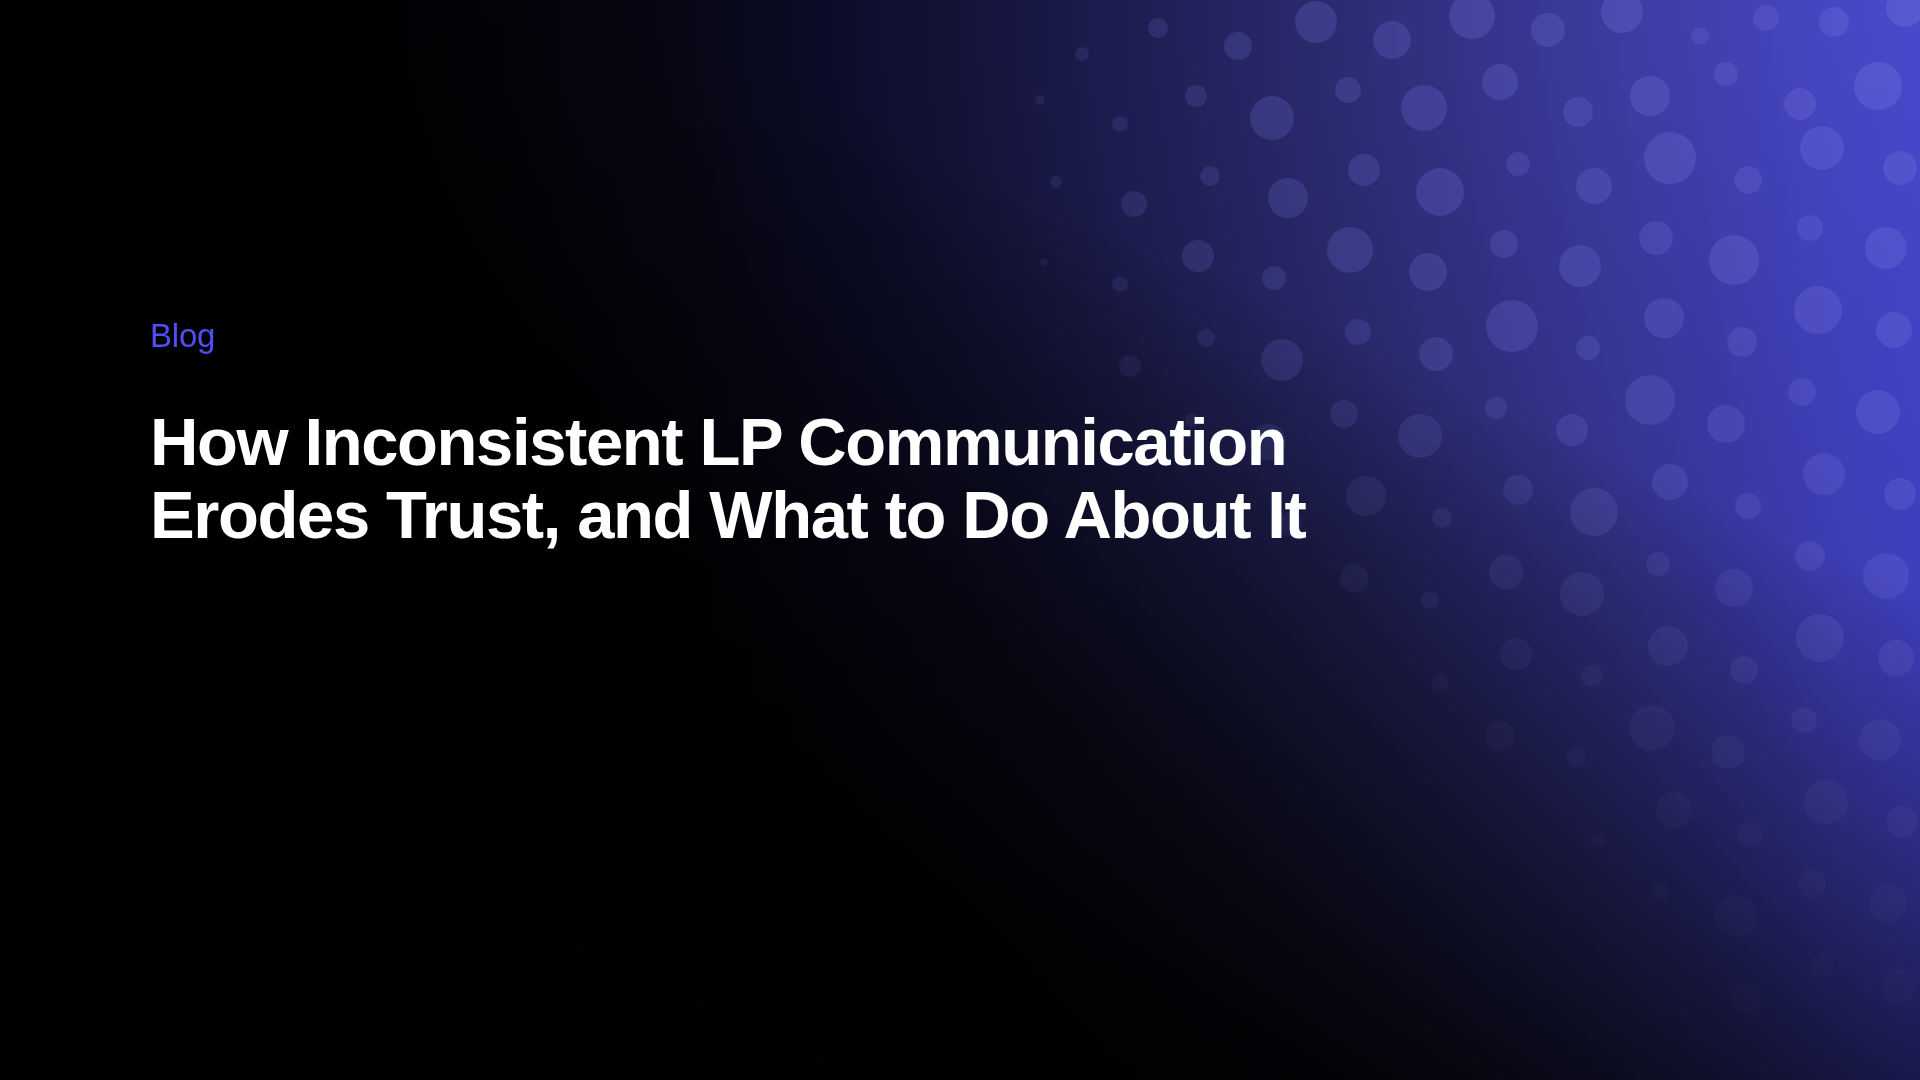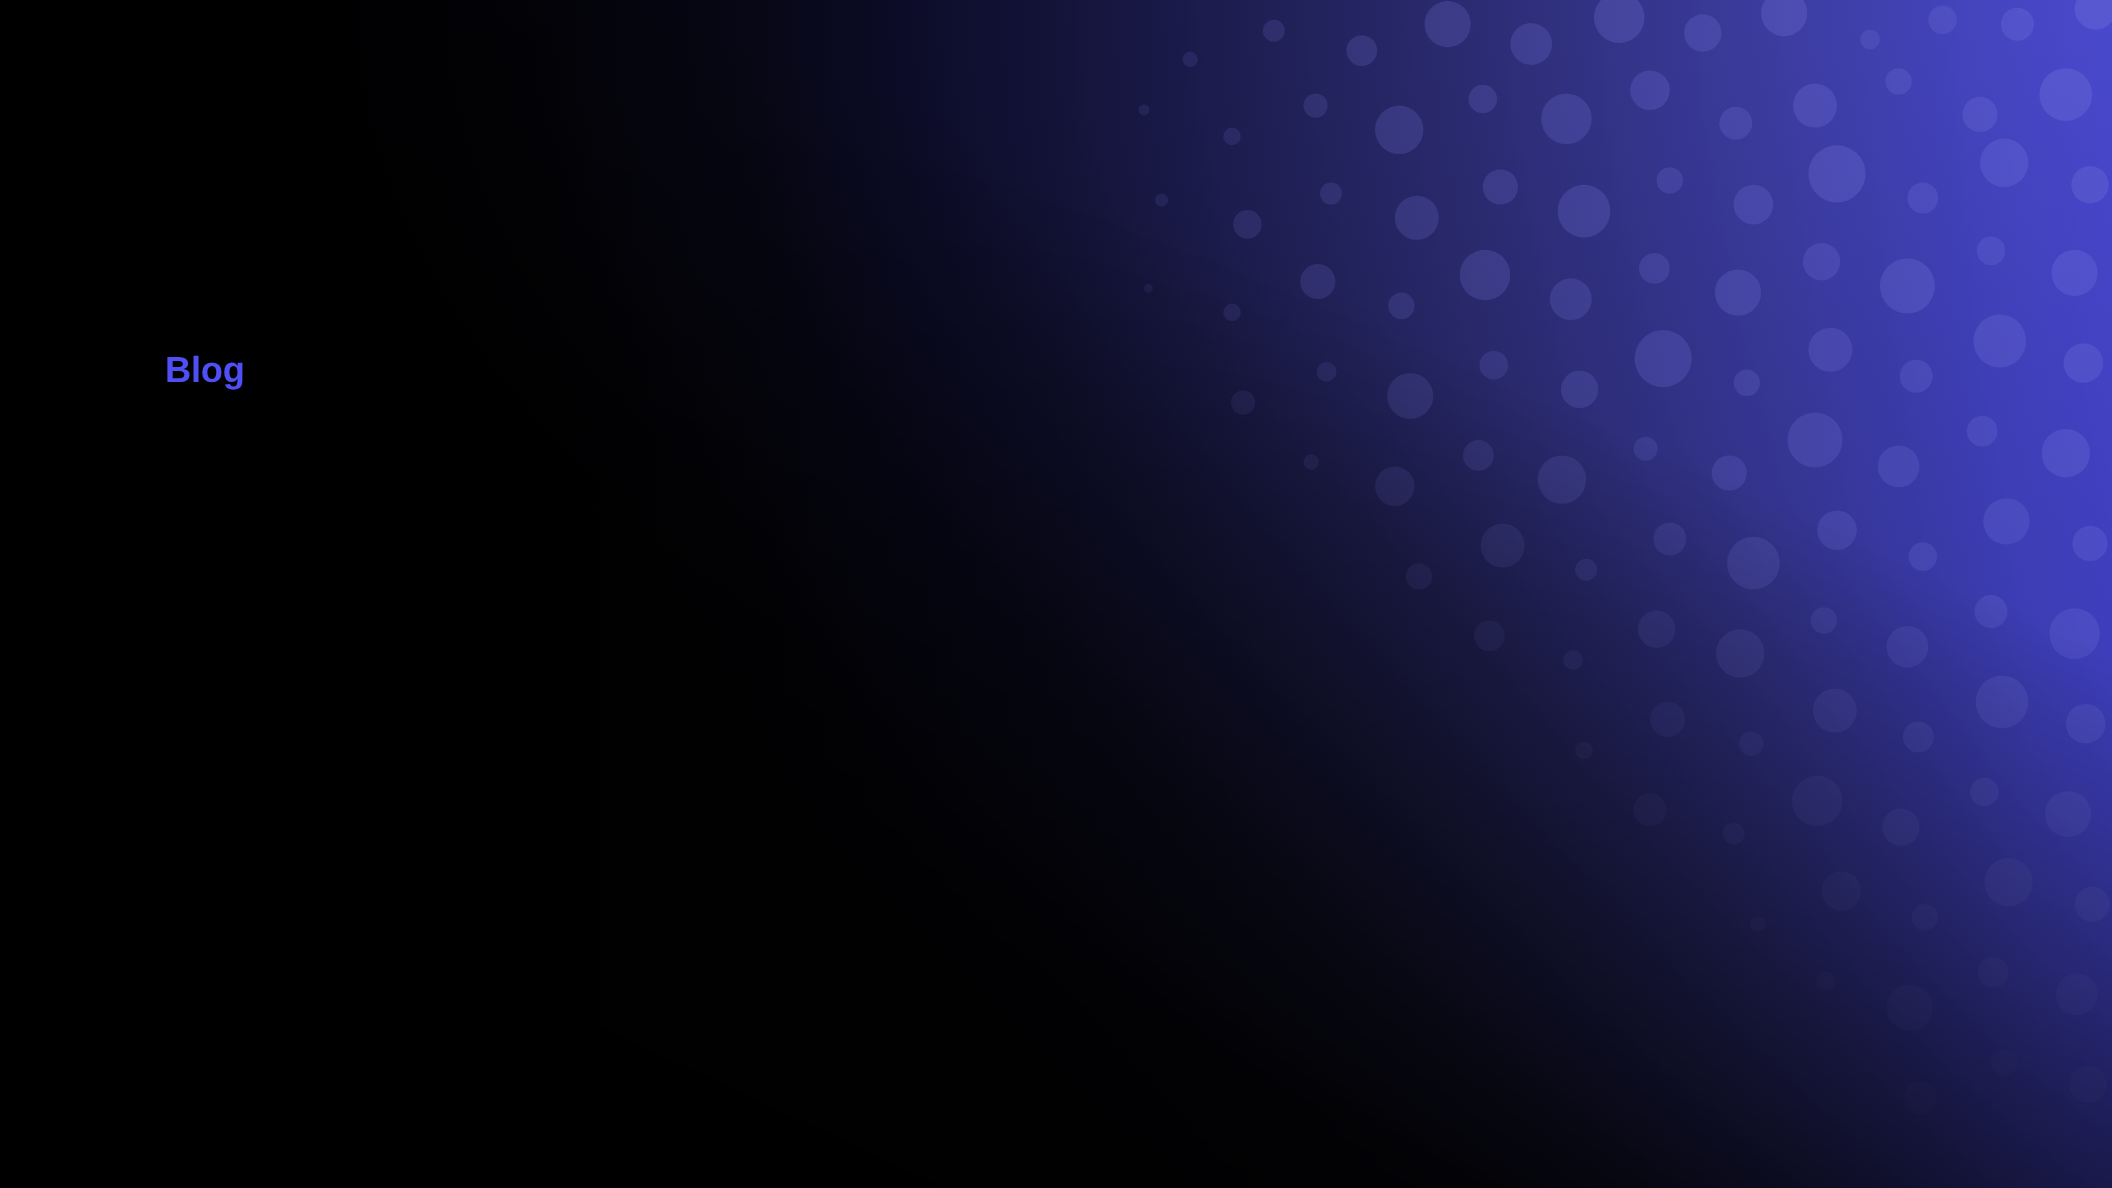--- a/index.html
+++ b/index.html
@@ -80,21 +80,21 @@
     position:absolute;
     left:150px;
     top:318px;
     width:1640px;
     z-index:5;
   }
 
   .eyebrow {
     font-family:"Liberation Sans", sans-serif;
     font-size:33px;
-    font-weight:bold;
+    font-weight:normal;
     line-height:1.1;
     letter-spacing:-0.2px;
     color:#4f4ff5;
   }
 
   .headline {
     margin-top:52px;
     font-family:"Liberation Sans", sans-serif;
     font-size:67px;
     font-weight:bold;
@@ -221,15 +221,16 @@
       <span class="dot" style="left: 1715px; top: 895px; width: 42px; height: 42px; background: rgb(123, 123, 224); opacity: 0.12;"></span>
       <span class="dot" style="left: 1651px; top: 883px; width: 18px; height: 18px; background: rgb(123, 123, 224); opacity: 0.1;"></span>
       <span class="dot" style="left: 1881px; top: 969px; width: 34px; height: 34px; background: rgb(123, 123, 224); opacity: 0.11;"></span>
       <span class="dot" style="left: 1810px; top: 954px; width: 24px; height: 24px; background: rgb(123, 123, 224); opacity: 0.1;"></span>
       <span class="dot" style="left: 1731px; top: 983px; width: 30px; height: 30px; background: rgb(123, 123, 224); opacity: 0.09;"></span>
     </div>
   <div class="dot-mask"></div>
 
   <div class="content">
     <div class="eyebrow">Blog</div>
+    <h1 class="headline">How Inconsistent LP Communication Erodes Trust, and What to Do About It</h1>
   </div>
 
 </div>
 
 </body></html>

